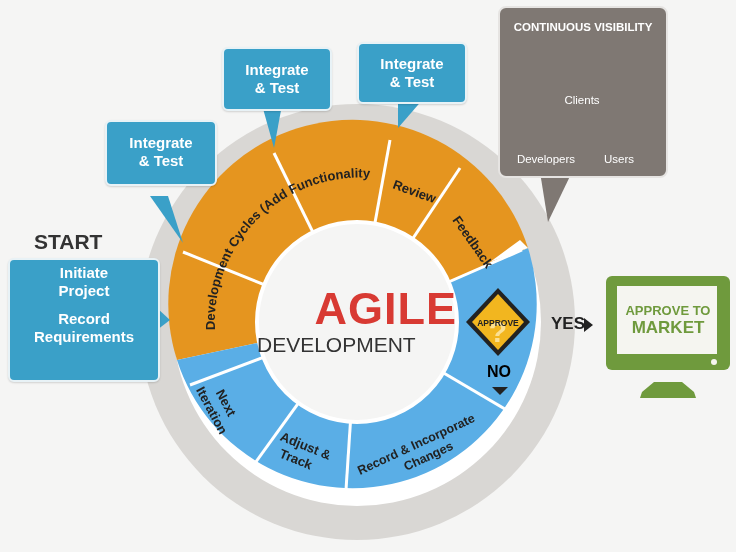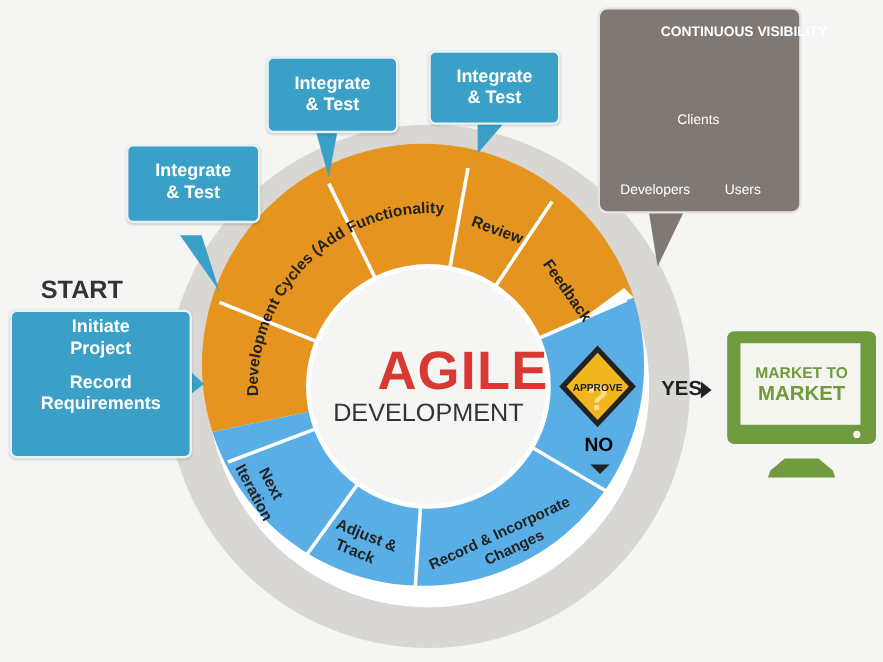--- a/index.html
+++ b/index.html
@@ -2,26 +2,26 @@
 <html><head>
 <meta charset="utf-8">
 <style>
   html,body{margin:0;padding:0;}
   body{width:736px;height:552px;background:#f5f5f4;position:relative;overflow:hidden;font-family:"Liberation Sans","DejaVu Sans",sans-serif;}
   svg.main{position:absolute;left:0;top:0;}
   .callout{position:absolute;background:#3aa0c8;color:#fff;font-weight:bold;text-align:center;border-radius:6px;border:2px solid #e8f2f6;box-shadow:0 1px 2px rgba(0,0,0,0.15);}
   .callout .txt{display:block;line-height:1.2;}
   .start-label{position:absolute;left:34px;top:230px;font-size:21px;font-weight:bold;color:#333;}
   .vis-box{position:absolute;left:498px;top:6px;width:166px;height:168px;background:#7f7873;border-radius:8px;border:2px solid #e6e4e2;color:#fff;}
-  .vis-title{position:absolute;top:13px;left:0;width:100%;text-align:center;font-size:11.5px;font-weight:bold;padding-left:37px;}
+  .vis-title{position:absolute;top:13px;left:0;width:100%;text-align:center;font-size:11.5px;font-weight:bold;}
   .person-label{position:absolute;font-size:11.5px;color:#fff;text-align:center;width:70px;}
   .yes{position:absolute;left:551px;top:314px;font-size:17px;font-weight:bold;color:#222;}
   .no{position:absolute;left:487px;top:363px;font-size:16px;font-weight:bold;color:#000000;}
   .agile{position:absolute;left:257px;top:283px;width:200px;text-align:right;font-size:45px;font-weight:bold;color:#d83a33;letter-spacing:1px;}
-  .dev{position:absolute;left:257px;top:333px;width:200px;text-align:center;font-size:21px;color:#333;}
+  .dev{position:absolute;left:257px;top:333px;width:200px;text-align:left;font-size:21px;color:#333;}
   .release{position:absolute;left:620px;top:303px;width:96px;text-align:center;color:#6f9a3d;font-weight:bold;}
   .release .l1{font-size:13px;display:block;}
   .release .l2{font-size:17px;display:block;}
 </style>
 </head>
 <body>
 
 <svg class="main" width="736" height="552" viewBox="0 0 736 552">
   <defs>
     <path id="arcDev" d="M 215 330 A 145 145 0 0 1 372 178"></path>
@@ -150,15 +150,15 @@
   <div class="person-label" style="left:84px;top:145px;">Users</div>
 </div>
 
 <div class="agile">AGILE</div>
 <div class="dev">DEVELOPMENT</div>
 
 <div class="yes">YES</div>
 <div class="no">NO</div>
 
 <div class="release">
-  <span class="l1">MARKET TO</span>
+  <span class="l1">APPROVE TO</span>
   <span class="l2">MARKET</span>
 </div>
 
 </body></html>

